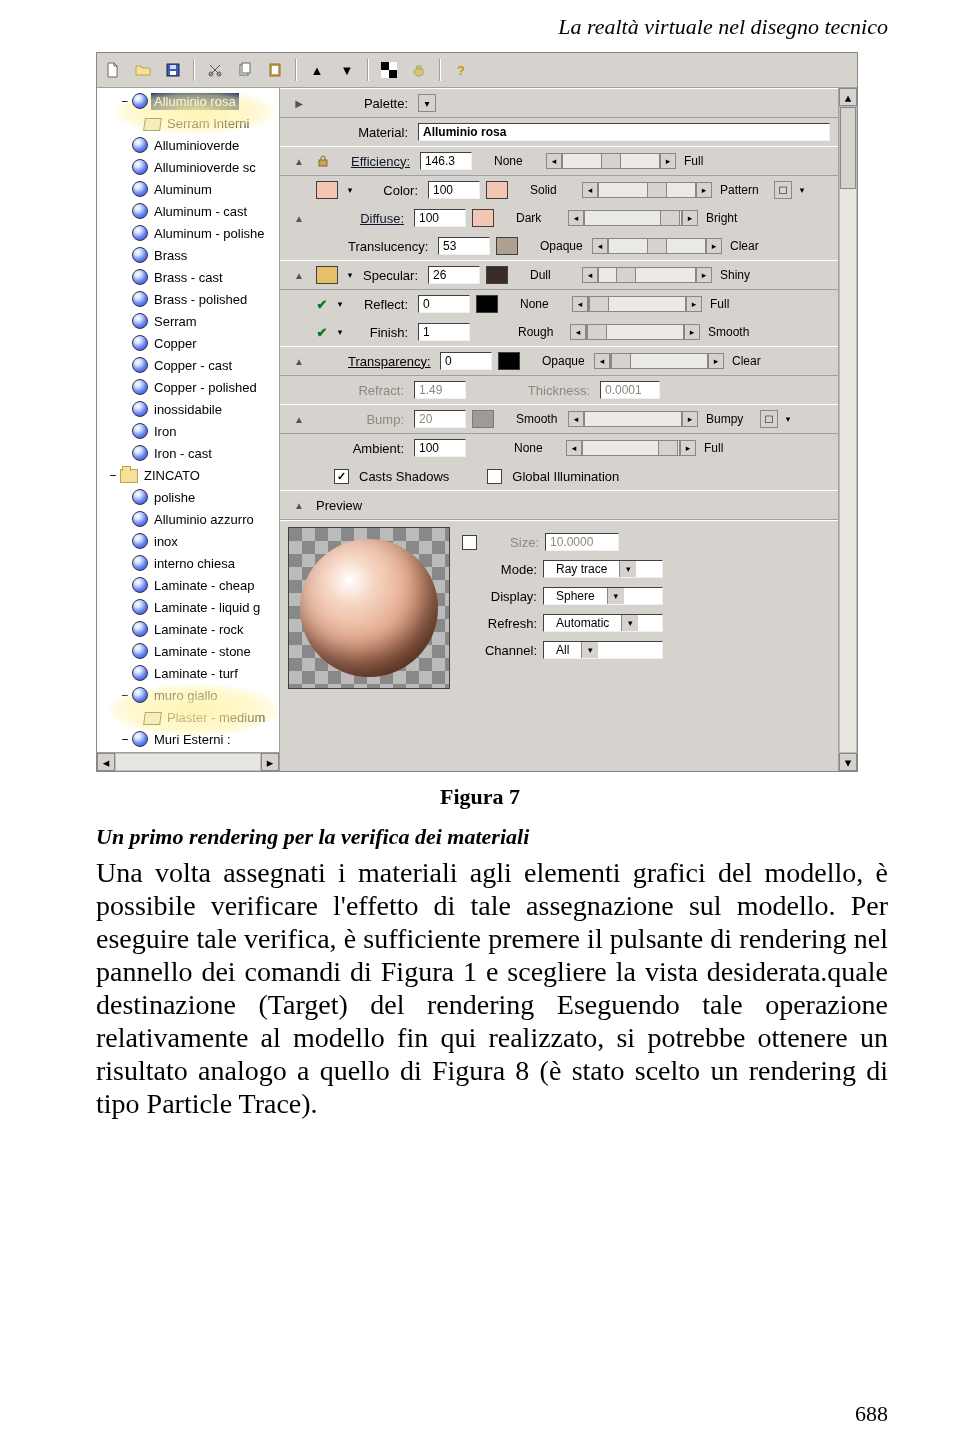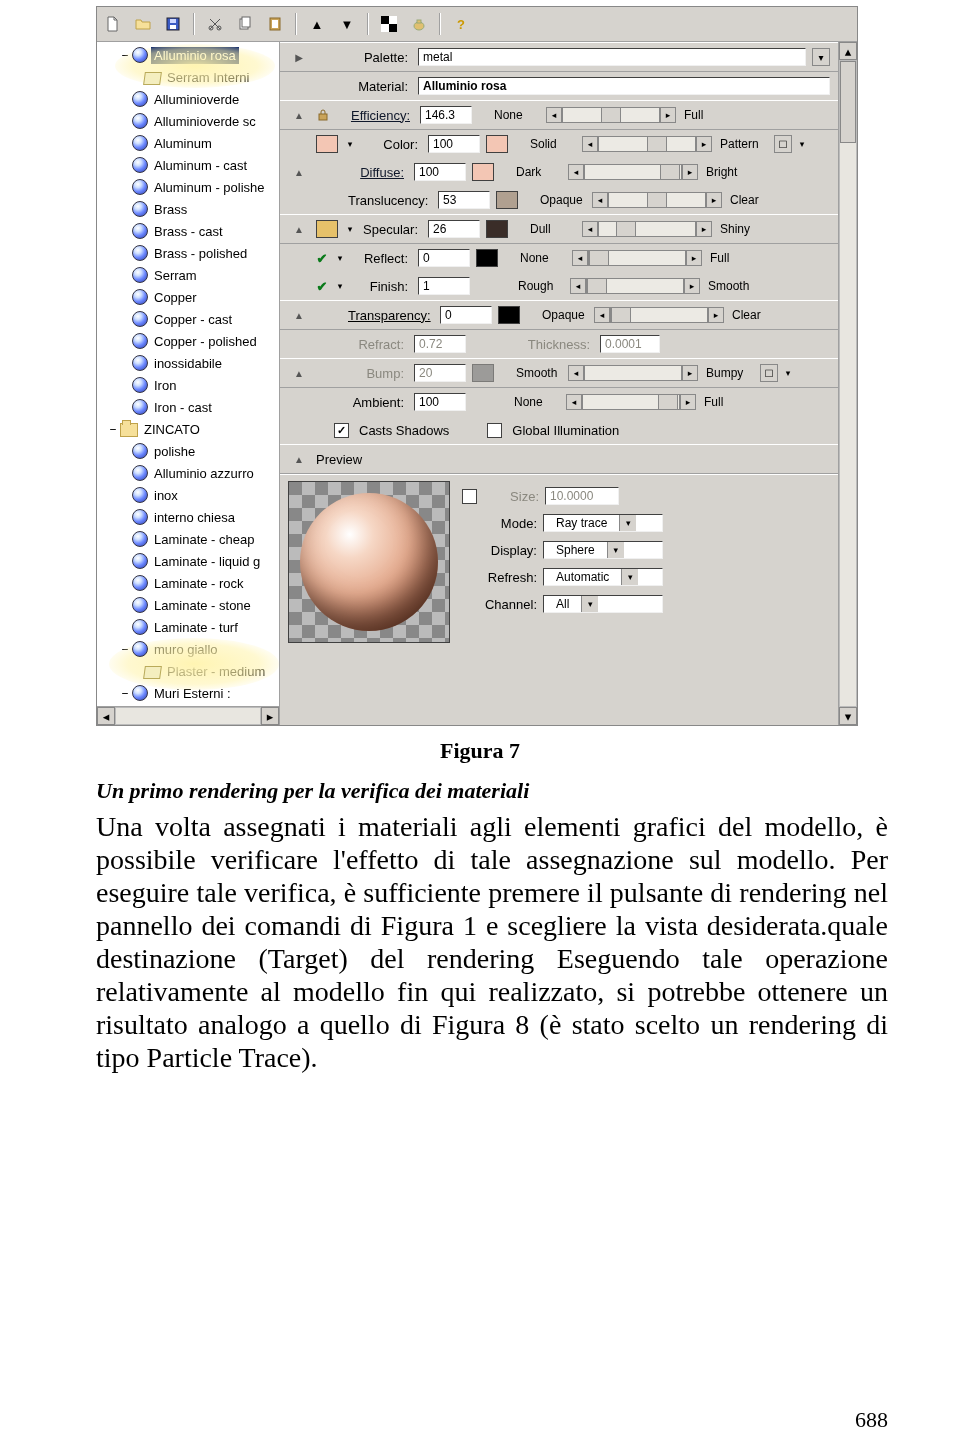--- a/index.html
+++ b/index.html
@@ -73,20 +73,21 @@
   figcaption{display:block;text-align:center;font-family:Liberation Serif, serif;font-weight:bold;font-size:22px;margin:10px 0 14px 0}
   .doc{padding:0 72px 0 96px;font-family:"Times New Roman",Times,serif}
   .h2it{font-style:italic;font-weight:bold;font-size:22px;margin:8px 0 6px 0}
   .body{font-size:28px;line-height:1.18;text-align:justify}
   .pageno{position:absolute;right:72px;bottom:18px;font-size:22px}
   .ext-btn{width:16px;height:16px;display:inline-flex;align-items:center;justify-content:center;background:#d6d3ce;border:1px solid #888;font-size:10px}
 </style>
 </head>
 <body>
 <div class="page">
+  <div class="running-head">La realtà virtuale nel disegno tecnico</div>
 
   <div class="app">
 
     <div class="toolbar">
       <div class="btn">
           <svg class="svg-ico" viewBox="0 0 16 16">
             <path d="M3 1h6l3 3v11H3z" fill="#fff" stroke="#666"></path>
             <path d="M9 1v3h3" fill="none" stroke="#666"></path>
           </svg>
         </div>
@@ -287,21 +288,20 @@
           <div class="ar">▸</div>
         </div>
       </div>
 
       <div class="panel">
         <div class="row border">
           <span class="sect-col">
               <span class="sect-arrow">▶</span>
             </span>
           <span class="lblP">Palette:</span>
-          <span class="sunken" style="flex:1">metal</span>
           <span class="ext-btn">▾</span>
         </div>
         <div class="row">
           <span class="sect-col"></span>
           <span class="lblP">Material:</span>
           <span class="sunken" style="flex:1;font-weight:bold">Alluminio rosa</span>
         </div>
 
         <div class="row border">
           <span class="sect-col">
@@ -464,21 +464,21 @@
                 </div>
                 <div class="ar2">▸</div>
               </div>
             <span class="sllab2">Clear</span>
           </div>
         </div>
         <div class="row">
           <span class="sect-col"></span>
             <span style="width:26px"></span>
           <span class="lblP dis" style="width:56px">Refract:</span>
-          <span class="sunken input-sm dis">0.72</span>
+          <span class="sunken input-sm dis">1.49</span>
           <span style="width:46px"></span>
           <span class="lblP dis" style="width:66px">Thickness:</span>
           <span class="sunken input-sm dis" style="width:60px">0.0001</span>
         </div>
 
         <div class="row border">
           <span class="sect-col">
               <span class="sect-arrow">▲</span>
             </span>
           <span style="width:26px"></span>

